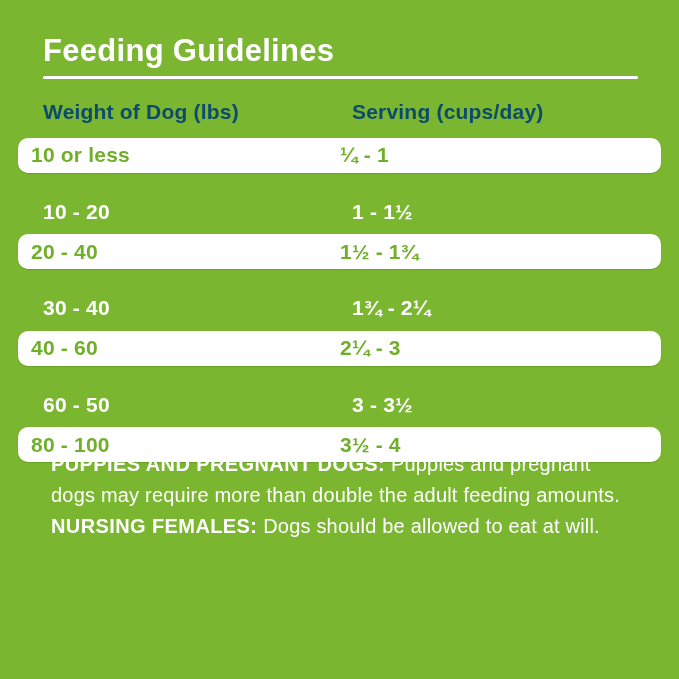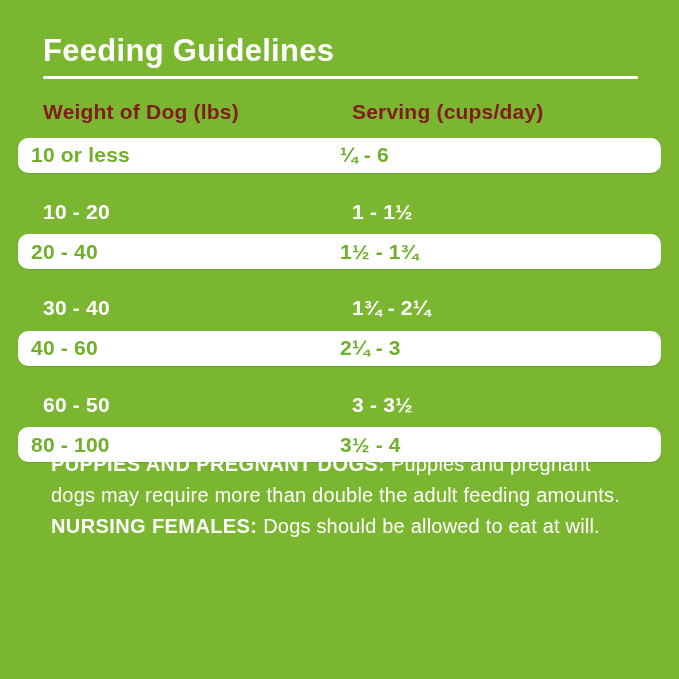--- a/index.html
+++ b/index.html
@@ -36,21 +36,21 @@
     height: 3px;
     background: #FFFFFF;
     border-radius: 2px;
   }
   .thead {
     position: absolute;
     left: 43px;
     top: 100px;
     width: 610px;
     display: flex;
-    color: #7f1d1d;
+    color: #0c4a6e;
     font-size: 21px;
     font-weight: 700;
     letter-spacing: 0.2px;
   }
   .thead .hcol1 {
     width: 309px;
     flex: 0 0 309px;
   }
   .tbody {
     position: absolute;
@@ -109,21 +109,21 @@
   <div class="divider"></div>
 
   <div class="thead">
     <span class="hcol1">Weight of Dog (lbs)</span>
     <span class="hcol2">Serving (cups/day)</span>
   </div>
 
   <div class="tbody" id="rows">
       <div class="row highlight">
         <span class="col1">10 or less</span>
-        <span class="col2">¼ - 6</span>
+        <span class="col2">¼ - 1</span>
       </div>
       <div class="row">
         <span class="col1">10 - 20</span>
         <span class="col2">1 - 1½</span>
       </div>
       <div class="row highlight">
         <span class="col1">20 - 40</span>
         <span class="col2">1½ - 1¾</span>
       </div>
       <div class="row">

